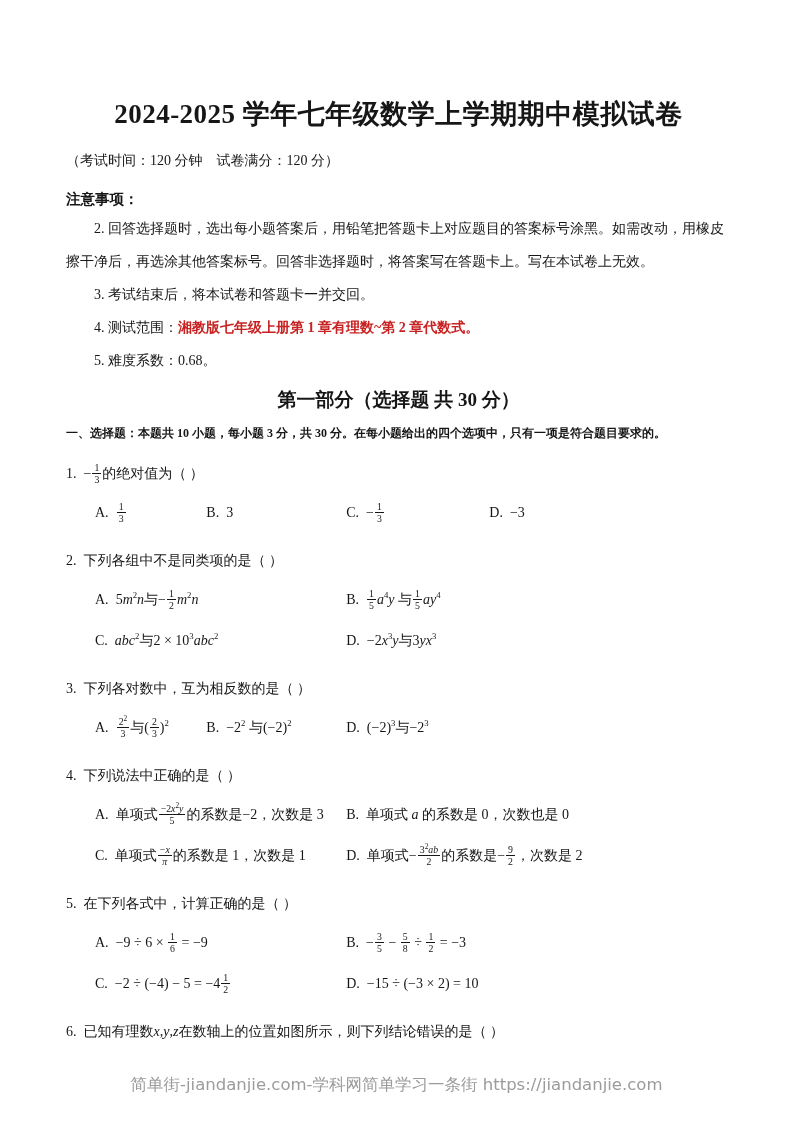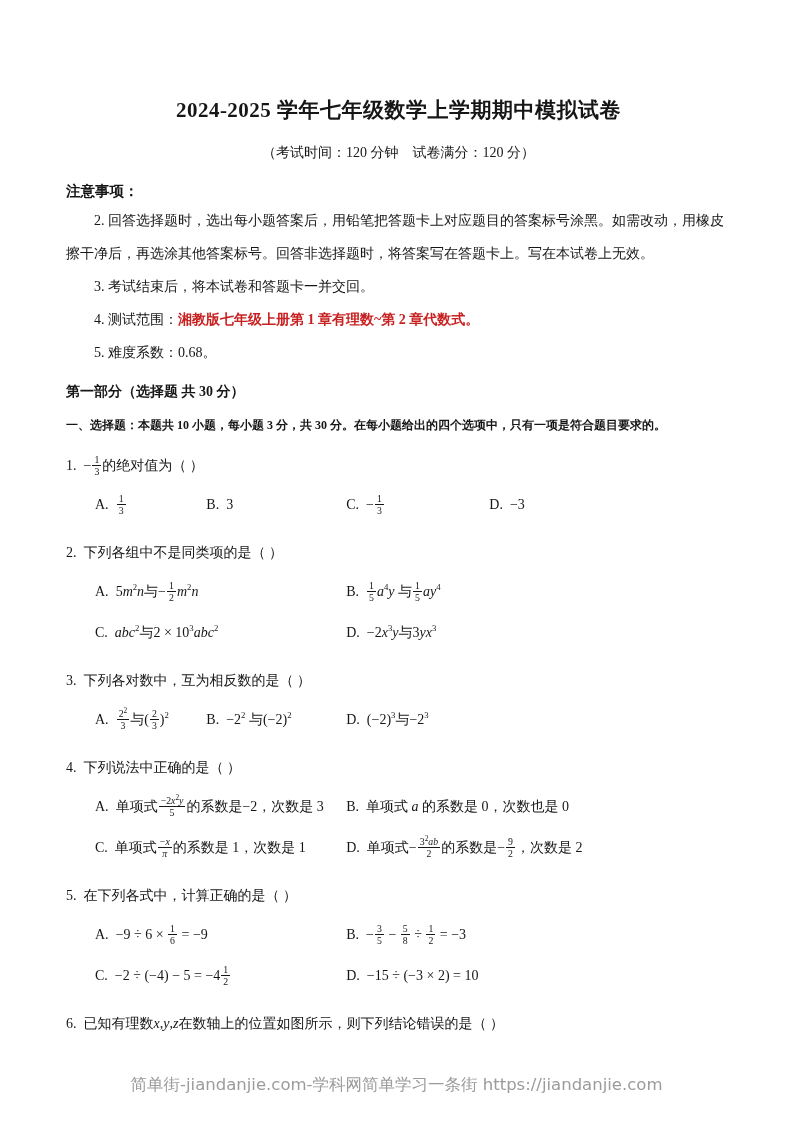--- a/index.html
+++ b/index.html
@@ -3,26 +3,26 @@
 <meta charset="utf-8">
 <style>
   html,body{margin:0;padding:0;background:#ffffff;}
   .page{
     width:793px;height:1122px;box-sizing:border-box;position:relative;
     margin:0 auto;background:#fff;overflow:hidden;
     padding:96px 62px 0 66px;
     font-family:"Liberation Serif","DejaVu Serif",serif;
     color:#161616;font-size:14px;
   }
-  .title{font-size:21px;font-weight:bold;text-align:center;margin:0 0 18px;letter-spacing:.5px;}
-  .subtitle{text-align:center;font-size:14px;line-height:22px;margin:0 0 14px;}
+  .title{font-size:27px;font-weight:bold;text-align:center;margin:0 0 18px;letter-spacing:.5px;}
+  .subtitle{font-size:14px;line-height:22px;margin:0 0 14px;}
   .notice-head{font-family:Liberation Serif, serif;font-weight:bold;font-size:14.5px;line-height:26px;margin:0;}
   .note{margin:0;text-indent:2em;line-height:33px;}
   .red{color:var(--accent-red,#c82121);font-weight:bold;}
-  .part-heading{font-size:14px;font-weight:bold;text-align:left;margin:8px 0 6px;line-height:30px;}
+  .part-heading{font-size:19px;font-weight:bold;text-align:center;margin:8px 0 6px;line-height:30px;}
   .qtype{font-weight:bold;line-height:25px;margin:6px 0 0;padding-left:22px;text-indent:-22px;font-size:12px;}
   .question{margin-top:14px;}
   .stem{margin:0;line-height:28px;}
   .qnum{margin-right:7px;}
   .opts{margin-top:4px;padding-left:29px;}
   .opts-row{display:grid;grid-template-columns:17.5% 22% 22.5% auto;}
   .opts-grid{display:grid;grid-template-columns:39.5% auto;}
   .opt{white-space:nowrap;line-height:41px;}
   .olab{margin-right:7px;}
   

